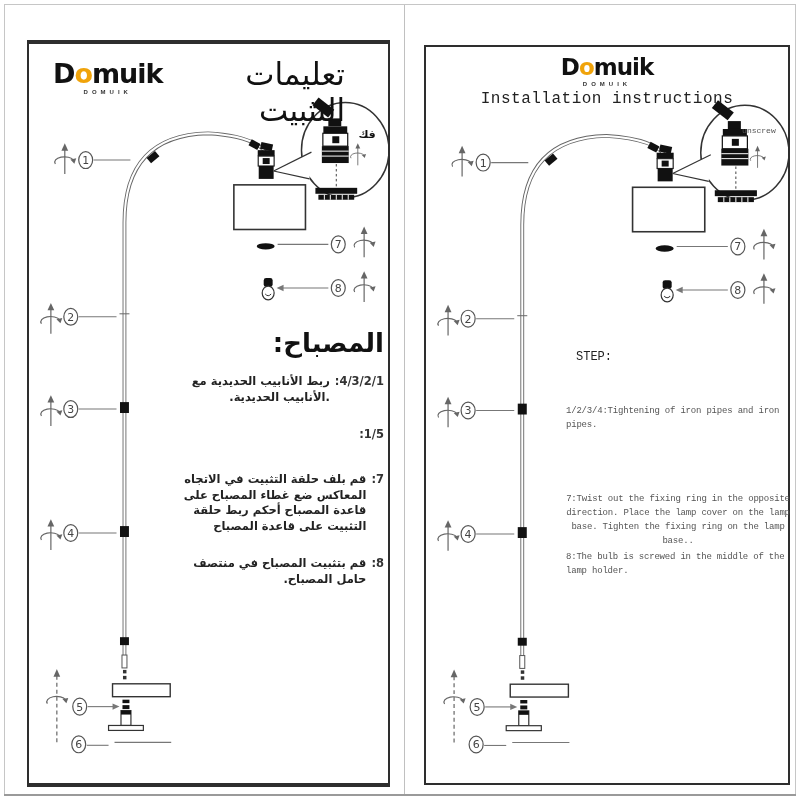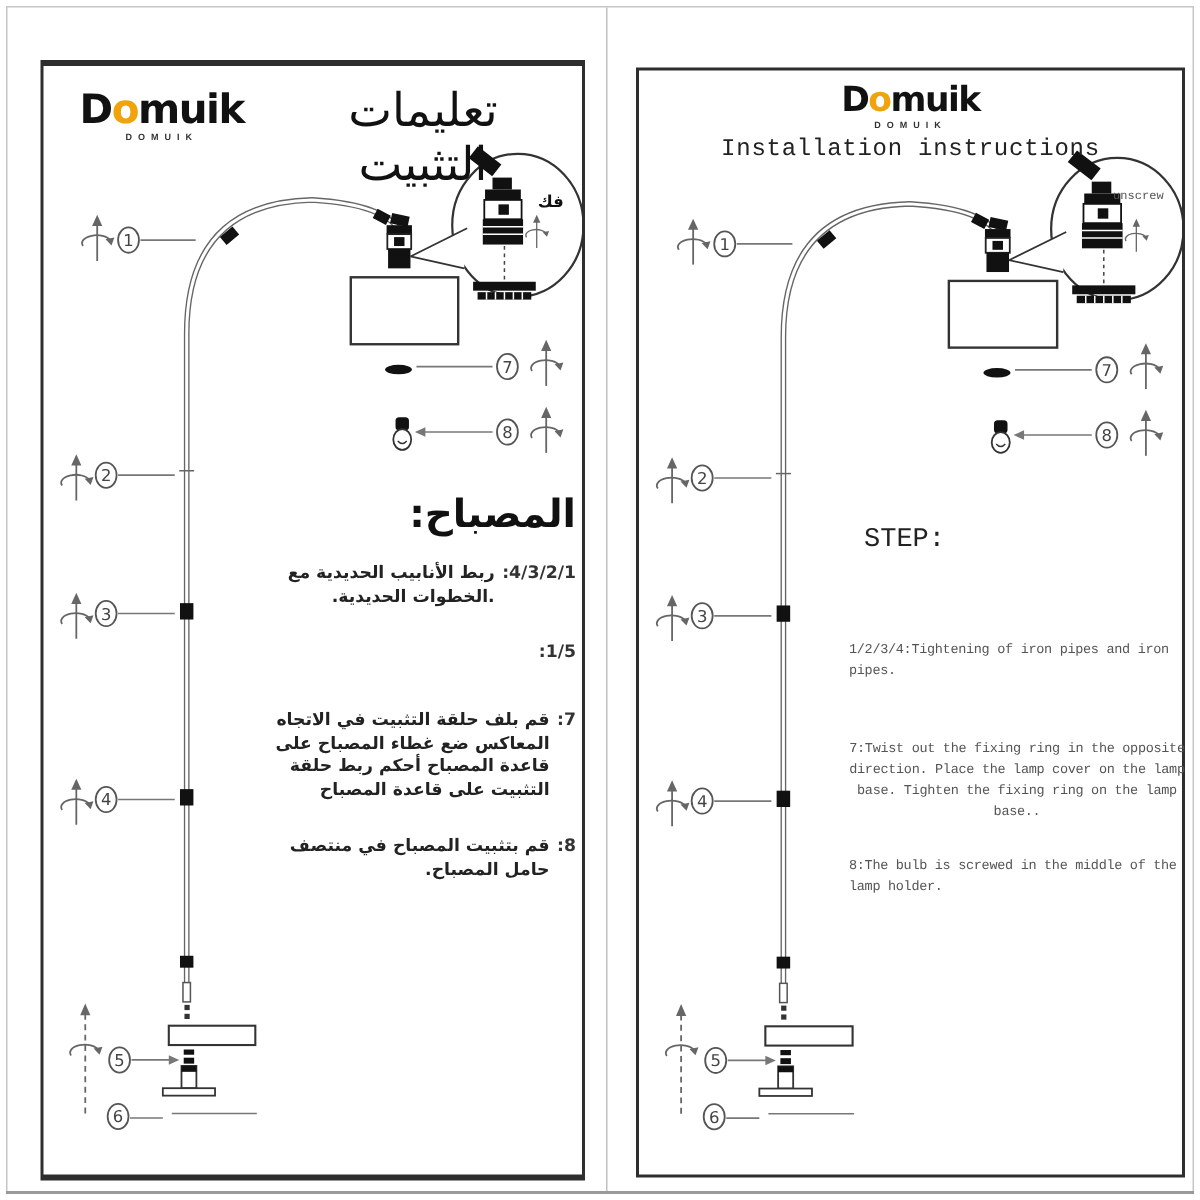--- a/index.html
+++ b/index.html
@@ -22,47 +22,47 @@
         font-family:"DejaVu Sans","Liberation Sans",sans-serif;}
   .logo-left .logo-main{font-size:27px;}
   .logo-right .logo-main{font-size:23px;}
   .logo-accent{color:#F0A30A;}
   .logo-sub{font-size:6px;letter-spacing:4px;color:#333;margin-top:2px;font-weight:bold;}
   .logo-left{left:24px;top:16px;}
   .logo-right{left:50%;top:9px;transform:translateX(-50%);}
 
   
   .title-ar{position:absolute;left:126px;top:12px;width:190px;font-size:31px;color:#111;
-        direction:rtl;text-align:center;font-family:"DejaVu Sans",sans-serif;margin-left:32px;}
+        direction:rtl;text-align:right;font-family:"DejaVu Sans",sans-serif;}
   .title-en{position:absolute;left:0;top:43px;width:100%;text-align:center;
         font-family:"Liberation Mono","DejaVu Sans Mono",monospace;font-size:16px;
         letter-spacing:0.5px;color:#222;}
 
   
   .ar-steps-heading{position:absolute;right:4px;top:284px;font-size:26px;font-weight:bold;
         color:#111;direction:rtl;font-family:"DejaVu Sans",sans-serif;}
   .ar-step{position:absolute;right:4px;direction:rtl;text-align:right;display:flex;gap:5px;
         font-size:11.5px;font-weight:600;color:#222;line-height:1.35;
         font-family:"DejaVu Sans",sans-serif;}
   .ar-step .num{white-space:nowrap;color:#333;}
   .ar-step-1{top:330px;width:200px;}
   .ar-step-2{top:383px;width:212px;}
   .ar-step-3{top:428px;width:216px;}
   .ar-step-4{top:512px;width:212px;}
 
   
   .en-steps-heading{position:absolute;left:150px;top:303px;
-        font-family:"Liberation Mono","DejaVu Sans Mono",monospace;font-size:18px;color:#222;}
+        font-family:"Liberation Mono","DejaVu Sans Mono",monospace;font-size:12px;color:#222;}
   .en-step{position:absolute;left:140px;width:224px;
         font-family:"Liberation Mono","DejaVu Sans Mono",monospace;font-size:9px;
         letter-spacing:-0.2px;line-height:1.55;color:#555;}
-  .en-step-1{top:380px;}
+  .en-step-1{top:358px;}
   .en-step-2{top:402px;}
   .en-step-3{top:446px;text-align:center;}
-  .en-step-4{top:524px;}
+  .en-step-4{top:504px;}
 
   .num-txt{font-family:"DejaVu Sans",sans-serif;font-size:11px;fill:#444;text-anchor:middle;}
   .balloon-label-ar{font-family:"DejaVu Sans",sans-serif;font-size:11px;font-weight:bold;
         fill:#111;text-anchor:middle;}
   .balloon-label-en{font-family:"Liberation Mono","DejaVu Sans Mono",monospace;font-size:8px;
         fill:#555;text-anchor:middle;}
 </style>
 </head>
 <body>
 
@@ -195,21 +195,21 @@
       <div class="logo-main"><span>D</span><span class="logo-accent">o</span><span>muik</span></div>
       <div class="logo-sub">DOMUIK</div>
     </div>
 
     <div class="title-ar" dir="rtl" lang="ar">تعليمات التثبيت</div>
 
     <div class="ar-steps-heading" dir="rtl" lang="ar">المصباح:</div>
 
     <div class="ar-step ar-step-1" dir="rtl" lang="ar">
       <span class="num">4/3/2/1:</span>
-      <span class="txt">ربط الأنابيب الحديدية مع .الخطوات الحديدية.</span>
+      <span class="txt">ربط الأنابيب الحديدية مع .الأنابيب الحديدية.</span>
     </div>
     <div class="ar-step ar-step-2" dir="rtl" lang="ar">
       <span class="num">1/5:</span>
     </div>
     <div class="ar-step ar-step-3" dir="rtl" lang="ar">
       <span class="num">7:</span>
       <span class="txt">قم بلف حلقة التثبيت في الاتجاه المعاكس ضع غطاء المصباح على قاعدة المصباح أحكم ربط حلقة التثبيت على قاعدة المصباح</span>
     </div>
     <div class="ar-step ar-step-4" dir="rtl" lang="ar">
       <span class="num">8:</span>

